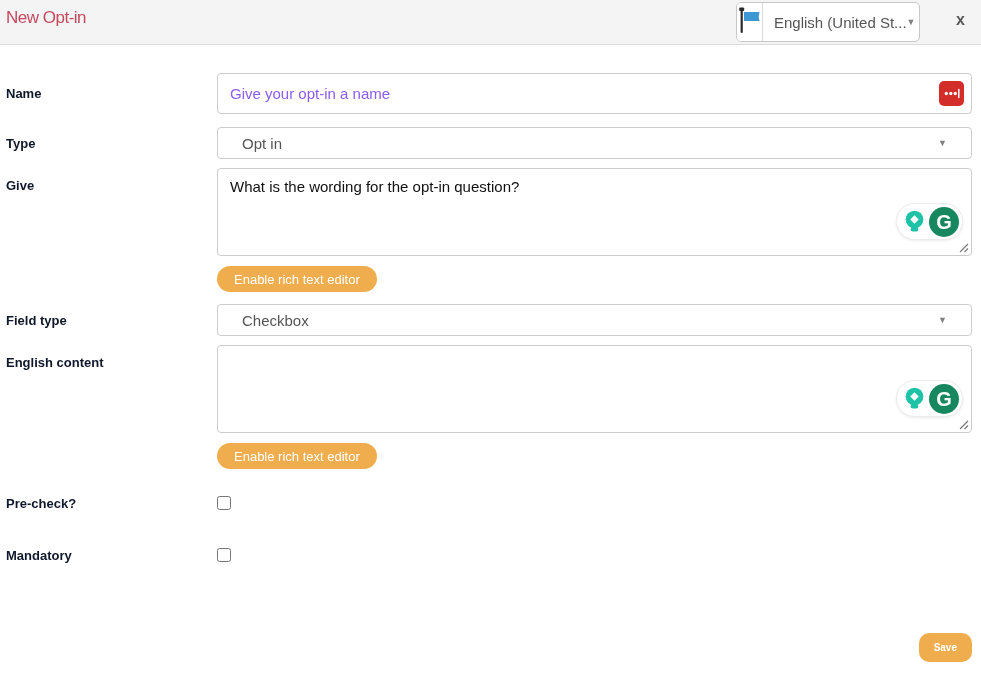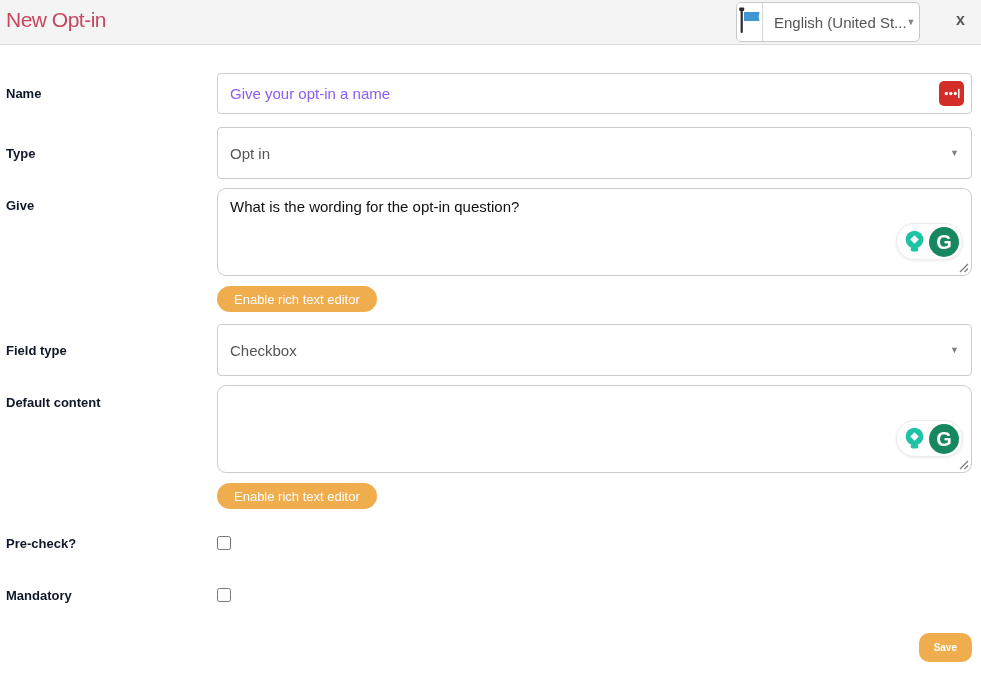--- a/index.html
+++ b/index.html
@@ -12,21 +12,21 @@
   }
 
   
   .header {
     position: absolute; top: 0; left: 0; right: 0; height: 45px;
     background: #f4f4f4;
     border-bottom: 1px solid #dcdcdc;
   }
   .title {
     position: absolute; left: 6px; top: 8px;
-    font-size: 21px; font-weight: normal; color: #c5485e;
+    font-size: 17px; font-weight: normal; color: #c5485e;
     letter-spacing: -0.5px;
   }
   .lang-group {
     position: absolute; top: 2px; right: 61px;
     width: 184px; height: 40px;
     background: #fff;
     border: 1px solid #c8c8c8;
     border-radius: 5px;
     display: flex; align-items: stretch;
     overflow: hidden;
@@ -73,32 +73,32 @@
   }
   .lastpass {
     position: absolute; right: 8px; top: 8px;
     width: 25px; height: 25px;
     background: #d32d2a; border-radius: 5px;
     display: flex; align-items: center; justify-content: center;
     cursor: pointer;
   }
 
   .select {
-    width: 100%; height: 52px;
+    width: 100%; height: 32px;
     border: 1px solid #ccc; border-radius: 4px;
     background: #fff;
     display: flex; align-items: center; justify-content: space-between;
-    padding: 0 12px; cursor: pointer;
+    padding: 0 24px; cursor: pointer;
     font-size: 15px; color: #555;
   }
 
   .textarea-wrap { position: relative; }
   textarea {
     width: 100%; height: 88px;
-    border: 1px solid #ccc; border-radius: 9px;
+    border: 1px solid #ccc; border-radius: 4px;
     font-family: "Liberation Sans", sans-serif;
     font-size: 15px; color: #111;
     padding: 9px 12px;
     resize: none; outline: none; overflow: hidden;
     display: block;
   }
   .gram-pill {
     position: absolute; right: 9px; bottom: 16px;
     height: 37px; border-radius: 19px;
     background: #fff; border: 1px solid #ececec;
@@ -220,21 +220,21 @@
       <label class="row-label">Field type</label>
       <div class="row-control">
         <div class="select">
           <span>Checkbox</span>
           <span class="caret">▼</span>
         </div>
       </div>
     </div>
 
     <div class="row row-top" style="margin-bottom:0;">
-      <label class="row-label">Default content</label>
+      <label class="row-label">English content</label>
       <div class="row-control">
         <div class="textarea-wrap">
           <textarea spellcheck="false" style=""></textarea>
           <div class="gram-pill">
             <span class="gram-bulb">
               <svg width="27" height="27" viewBox="0 0 28 28">
                 <circle cx="14" cy="12" r="9.2" fill="#1ec2a6"></circle>
                 <rect x="10" y="20" width="8" height="4.4" rx="2.2" fill="#1ec2a6"></rect>
                 <rect x="10.9" y="8.9" width="6.2" height="6.2" fill="#fff" transform="rotate(45 14 12)"></rect>
               </svg>

